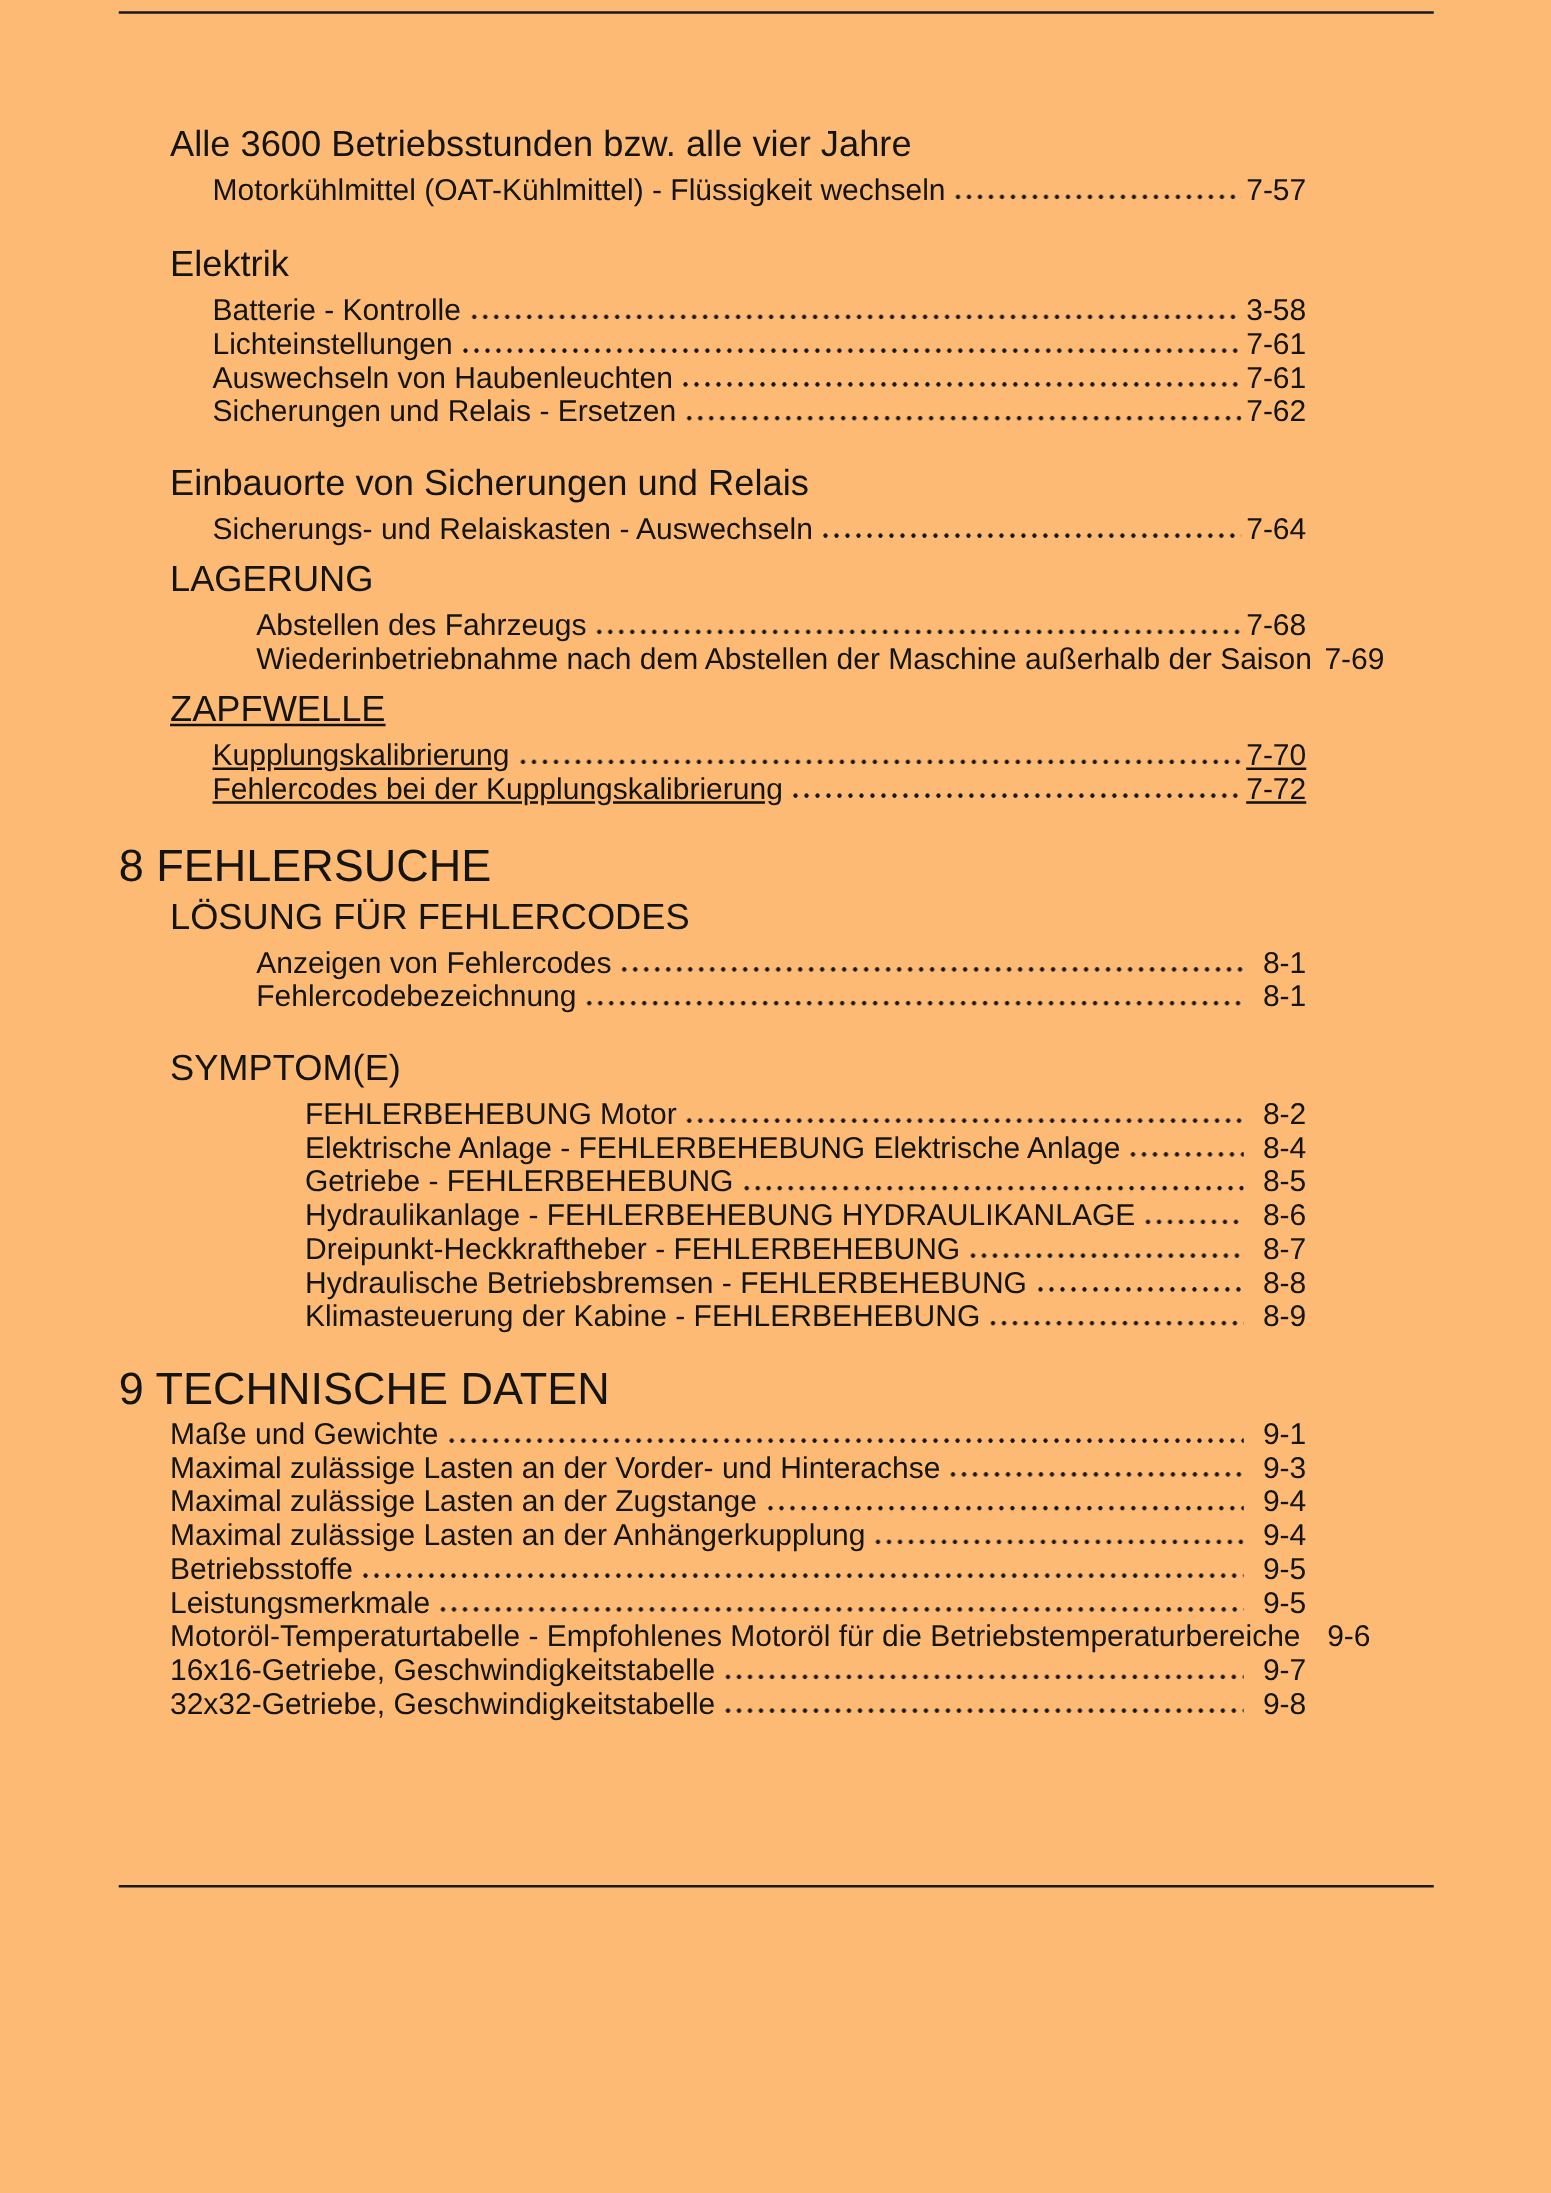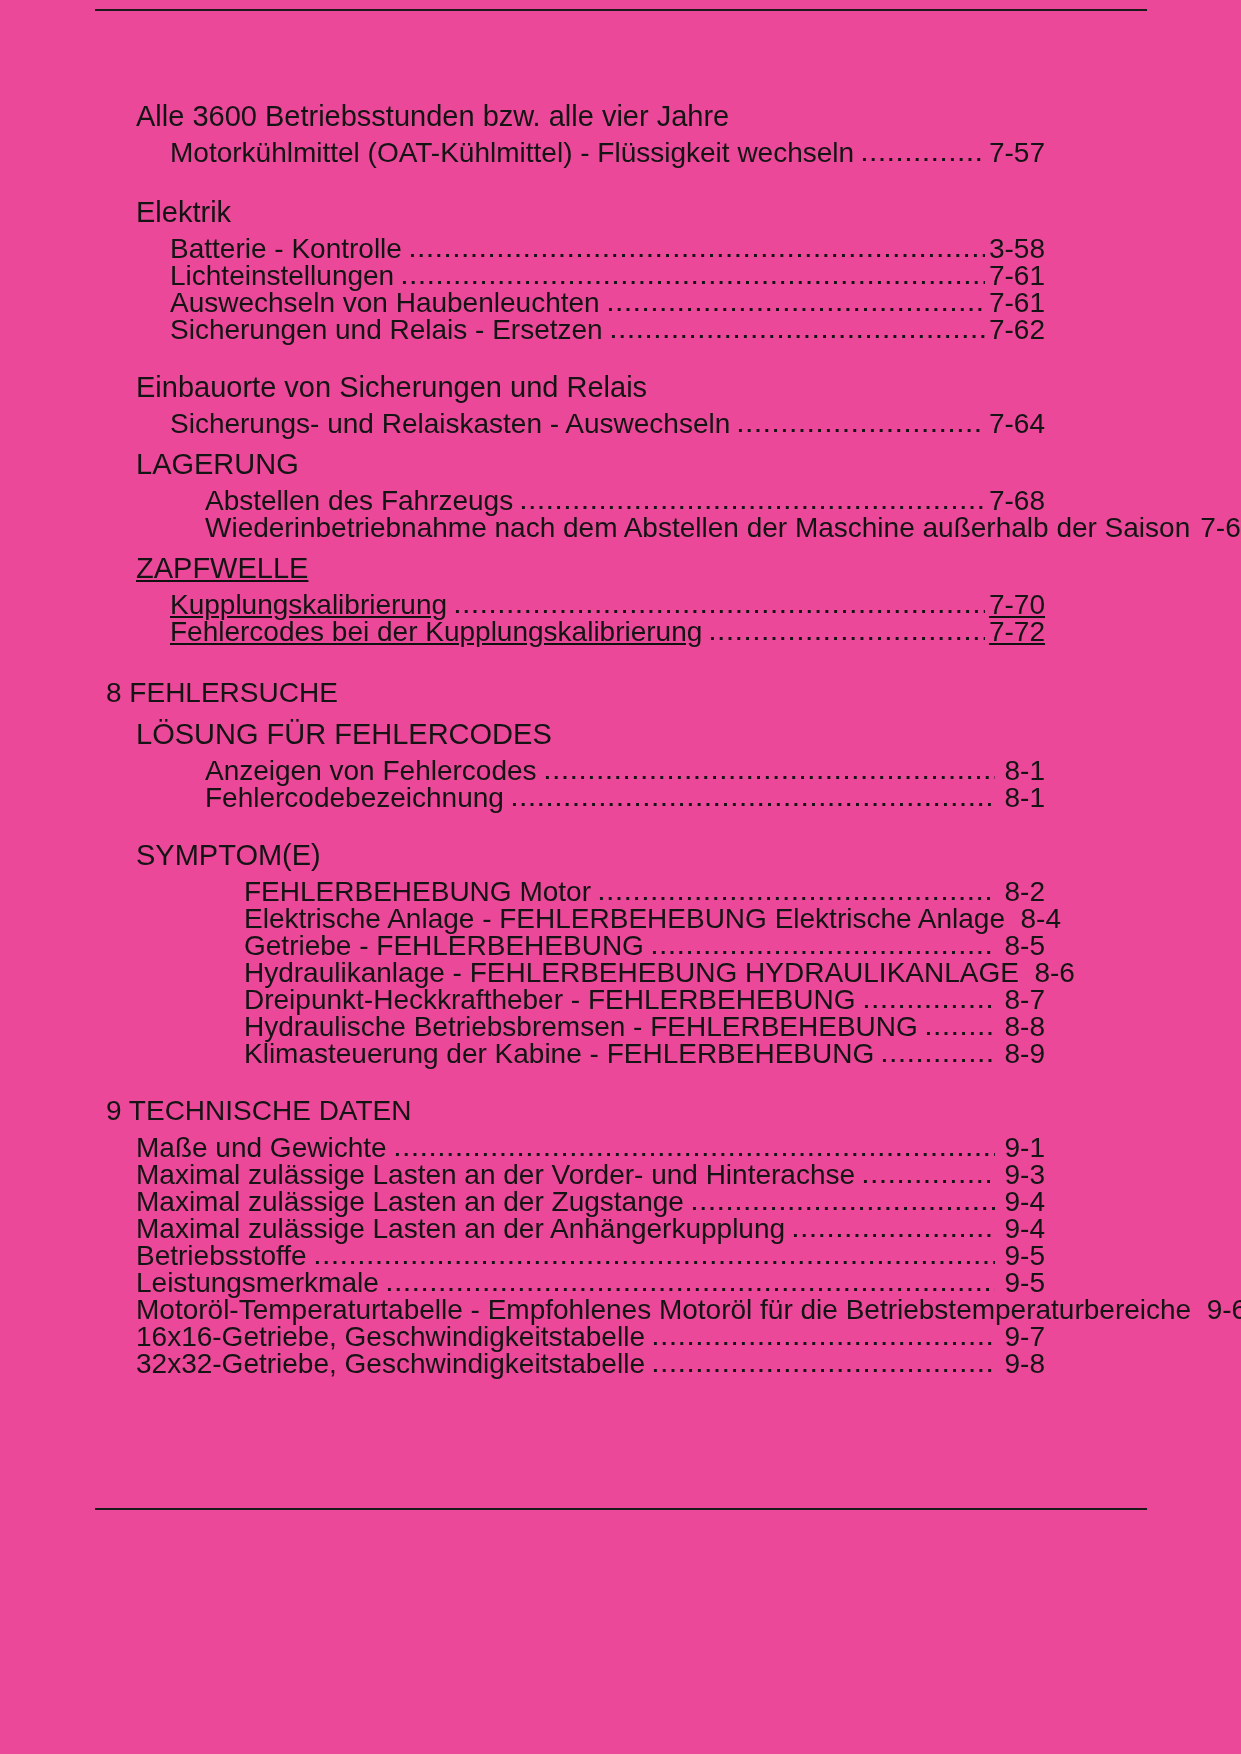--- a/index.html
+++ b/index.html
@@ -9,21 +9,21 @@
     height: 1754px;
     background: #ffffff;
     font-family: "Liberation Sans", sans-serif;
     color: #111111;
   }
   .page {
     position: relative;
     width: 1241px;
     height: 1754px;
     overflow: hidden;
-    background: #ec4899;
+    background: #fdba74;
   }
   .rule {
     position: absolute;
     left: 95px;
     width: 1052px;
     height: 2px;
     background: #1a1a1a;
   }
   .rule-top { top: 9px; }
   .rule-bottom { top: 1508px; }
@@ -45,26 +45,26 @@
   [data-name="toc-section-symptome"] { margin-top: 26px; }
   [data-name="toc-section-technische-daten"] { margin-top: 26px; }
 
   .toc-heading {
     font-size: 29px;
     line-height: 36px;
     margin-bottom: 5px;
     color: #141414;
   }
   .toc-heading.section { padding-left: 41px; }
-  .toc-heading.chapter { padding-left: 0; font-size: 28px; margin-left: 11px; }
+  .toc-heading.chapter { padding-left: 0; font-size: 36px; }
 
   .entry {
     display: flex;
     align-items: baseline;
-    font-size: 28px;
+    font-size: 24px;
     line-height: 27px;
     color: #141414;
     justify-content: space-between;
   }
   .entry .title { white-space: nowrap; }
   .entry .leader {
     flex: 1 1 auto;
     min-width: 0;
     height: 5px;
     margin: 0 4px 0 6px;

